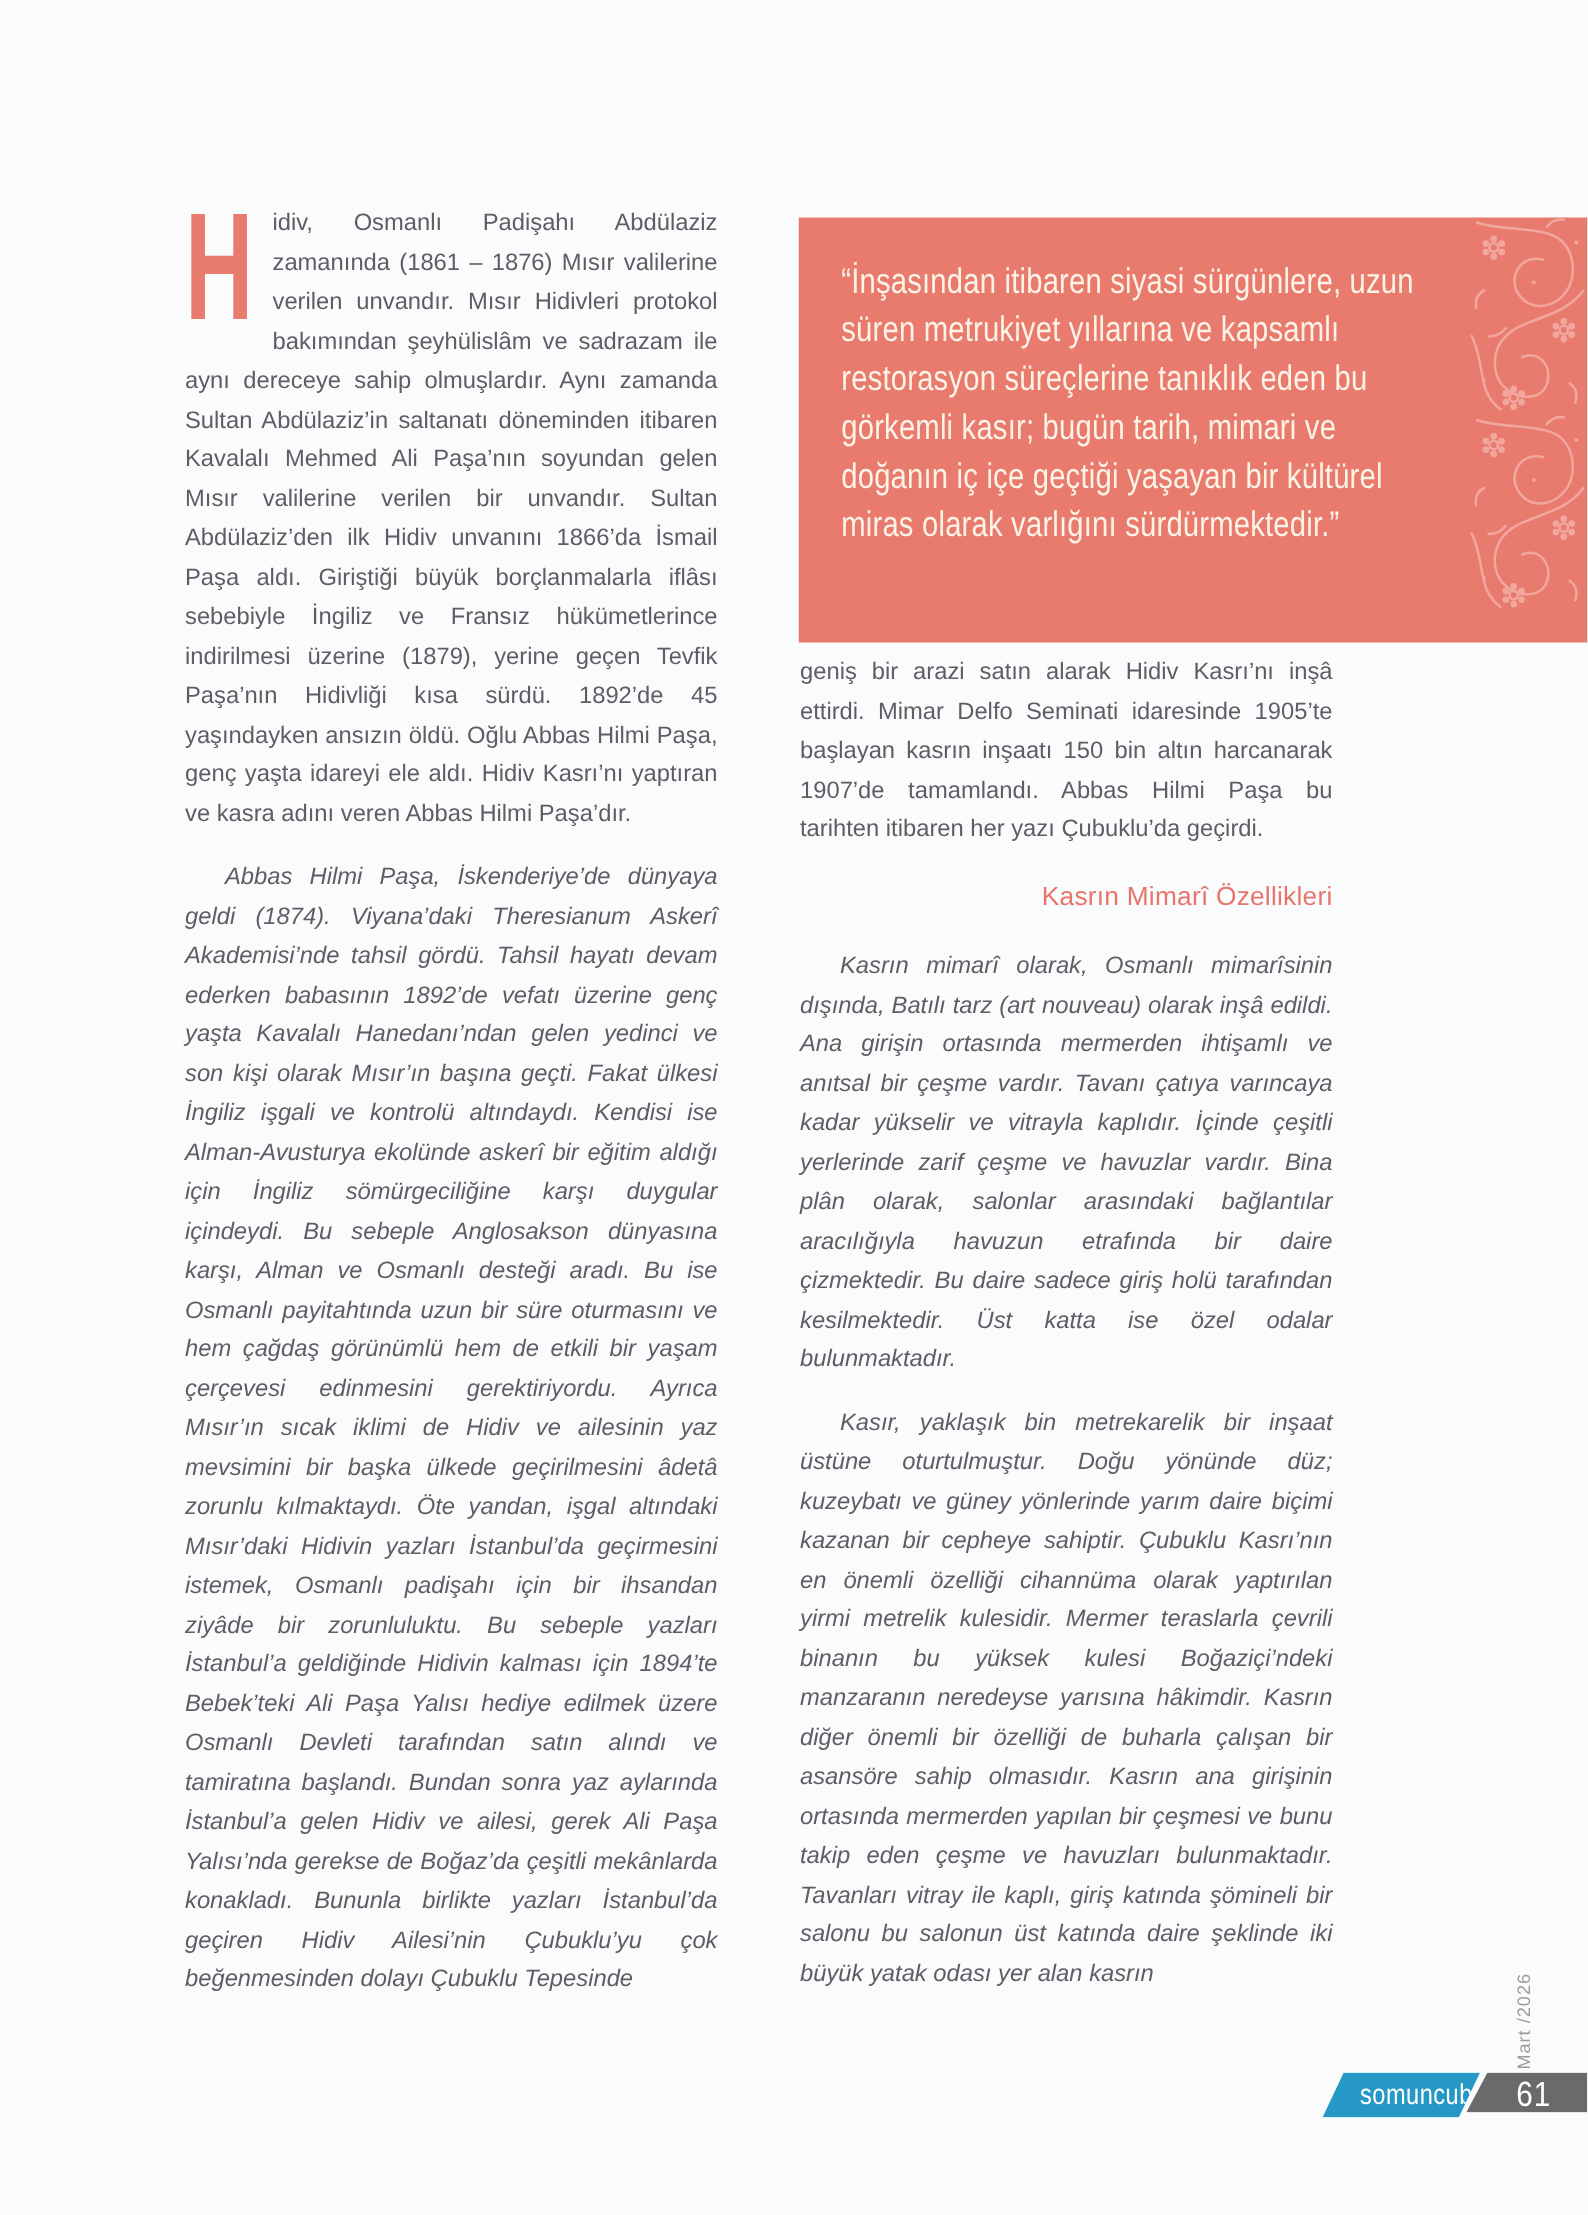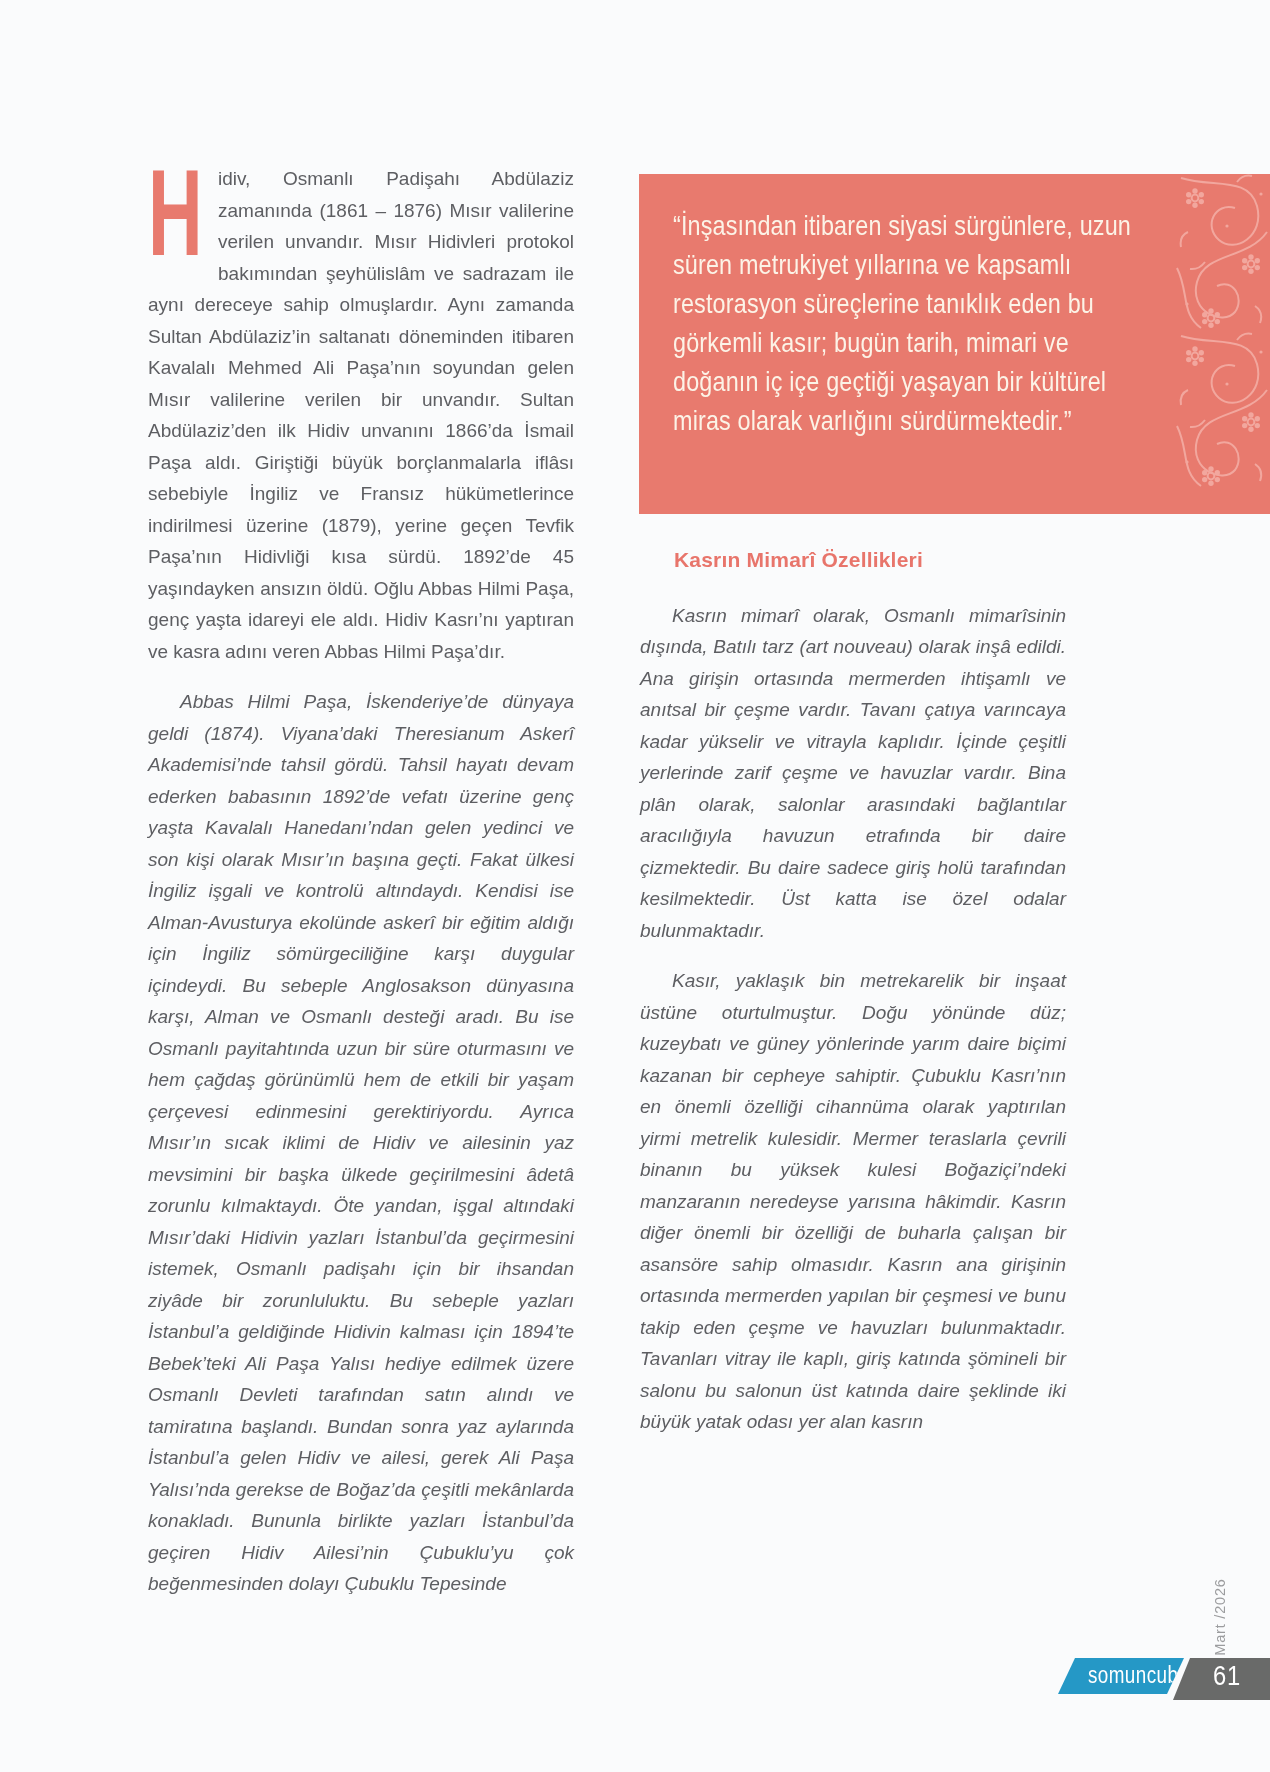--- a/index.html
+++ b/index.html
@@ -19,22 +19,22 @@
   .indent{text-indent:32px;font-style:italic;}
   .para-gap{margin-top:19px !important;}
 
   .dropcap{
     float:left;display:block;width:58px;height:94px;margin:4px 12px 0 0;
     font-size:122px;line-height:92px;font-weight:700;color:#e87a6e;
     transform:scaleX(0.62);transform-origin:0 0;
   }
 
   .section-heading{
-    margin:22px 0 24px 34px;font-size:21px;font-weight:700;color:#e8756b;
-    text-align:left;letter-spacing:0.2px;
+    margin:22px 0 24px 34px;font-size:21px;font-weight:400;color:#e8756b;
+    text-align:right;letter-spacing:0.2px;
   }
 
   
   .quote-box{
     position:absolute;left:639px;top:174px;width:631px;height:340px;
     background:#e87a6e;
   }
   .quote-text{
     position:absolute;left:34px;top:32px;width:594px;
     color:#fcf3e7;font-size:28.5px;line-height:39px;font-weight:400;
@@ -52,21 +52,21 @@
   .brand-box{
     position:absolute;left:1058px;top:1658px;width:126px;height:36px;
     background:#2598c6;
     clip-path:polygon(17px 0, 100% 0, calc(100% - 17px) 100%, 0 100%);
   }
   .brand-box span{
     display:block;margin:4px 0 0 30px;color:#fff;font-size:23px;letter-spacing:0.5px;
     transform:scaleX(0.82);transform-origin:0 0;white-space:nowrap;
   }
   .pagenum-box{
-    position:absolute;left:1173px;top:1658px;width:97px;height:42px;
+    position:absolute;left:1173px;top:1658px;width:97px;height:32px;
     background:#696a69;
     clip-path:polygon(17px 0, 100% 0, 100% 100%, 0 100%);
   }
   .pagenum-box span{
     display:block;margin:2px 0 0 40px;color:#fff;font-size:28px;letter-spacing:1px;
     transform:scaleX(0.85);transform-origin:0 0;
   }
 </style>
 </head>
 <body>
@@ -107,20 +107,21 @@
         </defs>
         <g stroke="#f2a79e" stroke-width="2" fill="#f2a79e">
           <use href="#tile" y="0"></use>
           <use href="#tile" y="158"></use>
         </g>
       </svg>
     </div>
   </div>
 
   <div class="col col-right">
+    <p>geniş bir arazi satın alarak Hidiv Kasrı’nı inşâ ettirdi. Mimar Delfo Seminati idaresinde 1905’te başlayan kasrın inşaatı 150 bin altın harcanarak 1907’de tamamlandı. Abbas Hilmi Paşa bu tarihten itibaren her yazı Çubuklu’da geçirdi.</p>
     <h2 class="section-heading">Kasrın Mimarî Özellikleri</h2>
     <p class="indent">Kasrın mimarî olarak, Osmanlı mimarîsinin dışında, Batılı tarz (art nouveau) olarak inşâ edildi. Ana girişin ortasında mermerden ihtişamlı ve anıtsal bir çeşme vardır. Tavanı çatıya varıncaya kadar yükselir ve vitrayla kaplıdır. İçinde çeşitli yerlerinde zarif çeşme ve havuzlar vardır. Bina plân olarak, salonlar arasındaki bağlantılar aracılığıyla havuzun etrafında bir daire çizmektedir. Bu daire sadece giriş holü tarafından kesilmektedir. Üst katta ise özel odalar bulunmaktadır.</p>
     <p class="indent para-gap">Kasır, yaklaşık bin metrekarelik bir inşaat üstüne oturtulmuştur. Doğu yönünde düz; kuzeybatı ve güney yönlerinde yarım daire biçimi kazanan bir cepheye sahiptir. Çubuklu Kasrı’nın en önemli özelliği cihannüma olarak yaptırılan yirmi metrelik kulesidir. Mermer teraslarla çevrili binanın bu yüksek kulesi Boğaziçi’ndeki manzaranın neredeyse yarısına hâkimdir. Kasrın diğer önemli bir özelliği de buharla çalışan bir asansöre sahip olmasıdır. Kasrın ana girişinin ortasında mermerden yapılan bir çeşmesi ve bunu takip eden çeşme ve havuzları bulunmaktadır. Tavanları vitray ile kaplı, giriş katında şömineli bir salonu bu salonun üst katında daire şeklinde iki büyük yatak odası yer alan kasrın</p>
   </div>
 
   <div class="issue-date">Mart /2026</div>
   <div class="brand-box">
     <span>somuncubaba</span>
   </div>
   <div class="pagenum-box">

